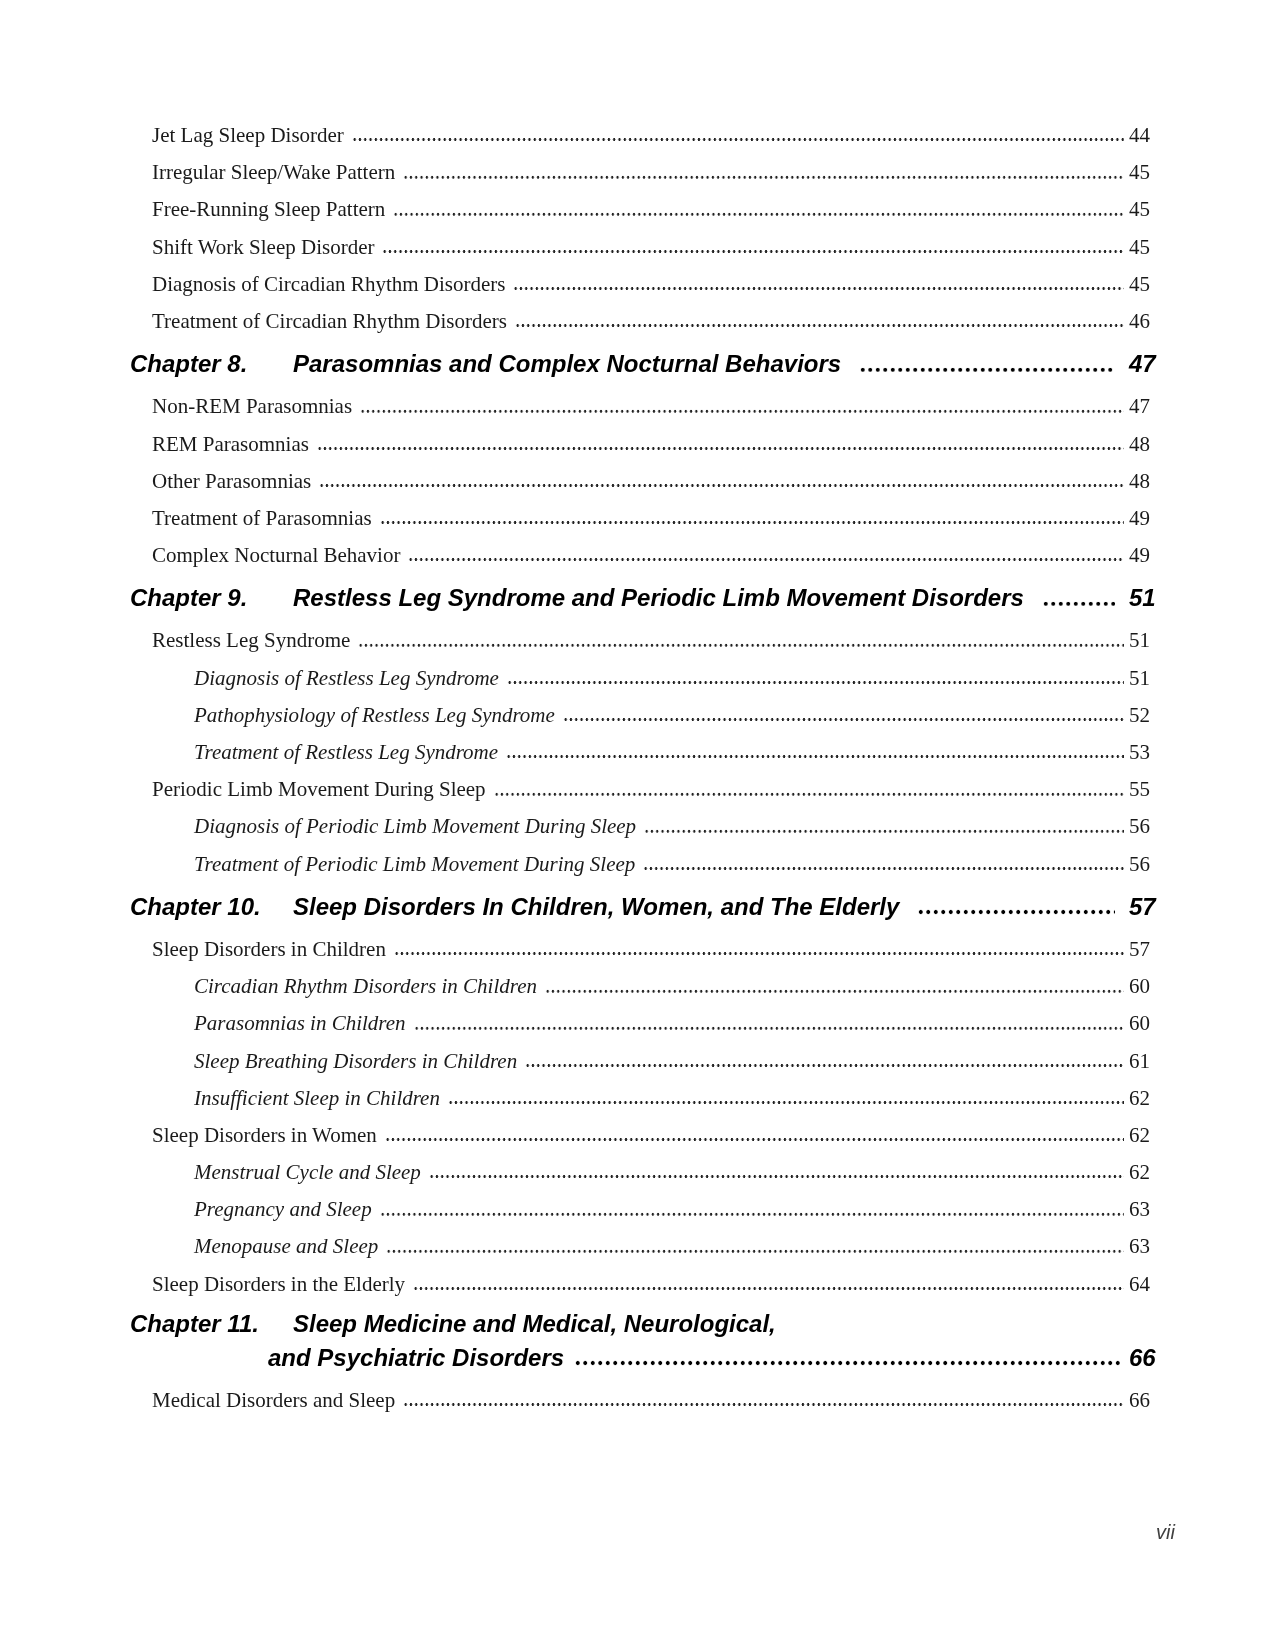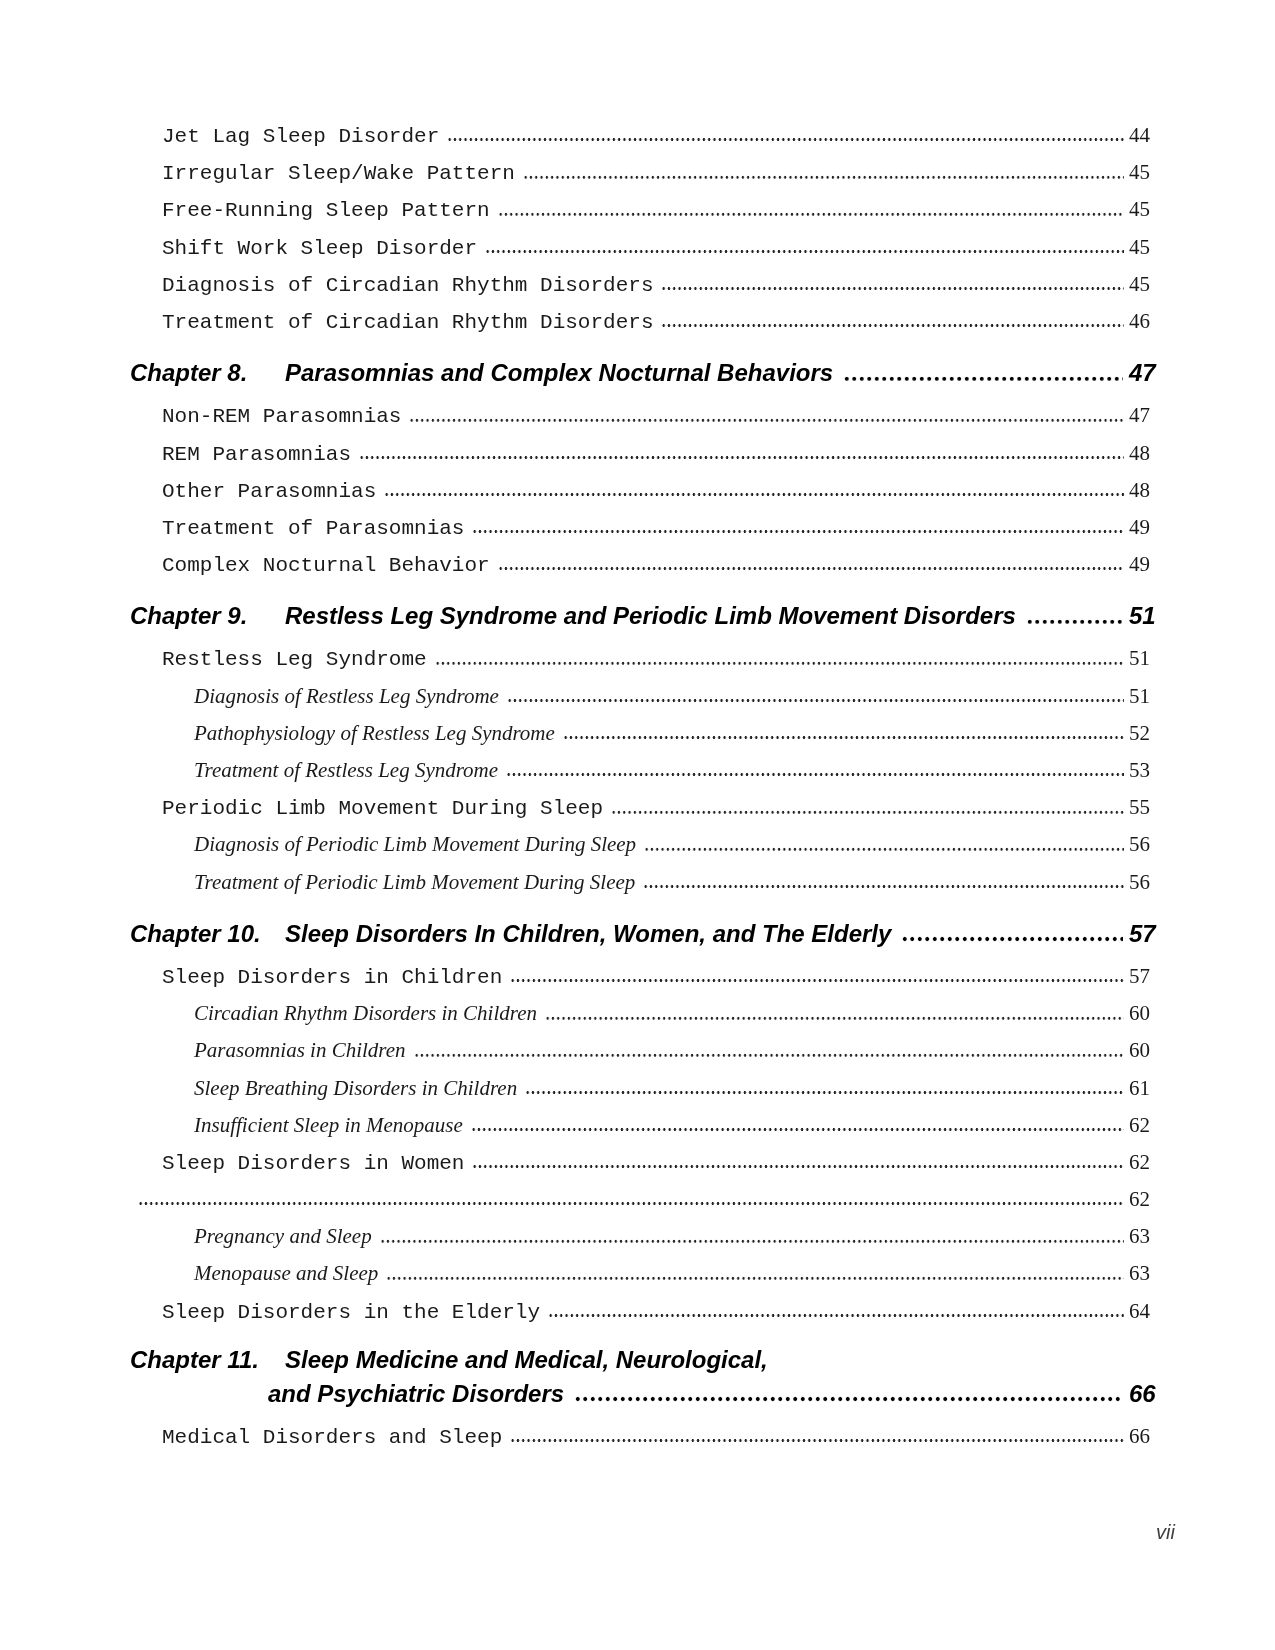--- a/index.html
+++ b/index.html
@@ -23,21 +23,21 @@
   }
   .row {
     display: flex;
     align-items: baseline;
     height: 37.2px;
     line-height: 37.2px;
     font-size: 21px;
     white-space: nowrap;
   }
   .ttl { flex: 0 0 auto; }
-  .lv1 > .ttl { margin-left: 32px; font-family: Liberation Mono, monospace; }
+  .lv1 > .ttl { margin-left: 22px; }
   .lv2 > .ttl { margin-left: 64px; font-style: italic; }
   .pg {
     flex: 0 0 auto;
     min-width: 46px;
     text-align: left;
   }
   .leader {
     flex: 1 1 auto;
     height: 24px;
     margin: 0 5px 0 8px;
@@ -47,21 +47,21 @@
     background-position: left bottom;
   }
   
   .ch-row {
     font-family: "Liberation Sans", sans-serif;
     font-weight: bold;
     font-style: italic;
     font-size: 24px;
     color: #000000;
   }
-  .ch-first { margin-top: 14px; }
+  .ch-first { margin-top: 5px; gap: 8px; }
   .ch-last  { margin-bottom: 6px; }
   .ch-squeeze { height: 31px; line-height: 31px; }
   .ch-label  { flex: 0 0 auto; width: 155px; }
   .ch-indent { flex: 0 0 auto; width: 138px; }
   .leader-ch {
     height: 25px;
     margin: 0 6px 0 10px;
     background-image: radial-gradient(circle, #000000 1.7px, rgba(0,0,0,0) 2.15px);
     background-size: 7.5px 5.6px;
   }
@@ -201,30 +201,31 @@
       <span class="ttl">Parasomnias in Children</span>
       <span class="leader"></span>
       <span class="pg">60</span>
     </div>
     <div class="row lv2">
       <span class="ttl">Sleep Breathing Disorders in Children</span>
       <span class="leader"></span>
       <span class="pg">61</span>
     </div>
     <div class="row lv2">
-      <span class="ttl">Insufficient Sleep in Menopause</span>
+      <span class="ttl">Insufficient Sleep in Children</span>
       <span class="leader"></span>
       <span class="pg">62</span>
     </div>
     <div class="row lv1">
       <span class="ttl">Sleep Disorders in Women</span>
       <span class="leader"></span>
       <span class="pg">62</span>
     </div>
     <div class="row lv2">
+      <span class="ttl">Menstrual Cycle and Sleep</span>
       <span class="leader"></span>
       <span class="pg">62</span>
     </div>
     <div class="row lv2">
       <span class="ttl">Pregnancy and Sleep</span>
       <span class="leader"></span>
       <span class="pg">63</span>
     </div>
     <div class="row lv2">
       <span class="ttl">Menopause and Sleep</span>

